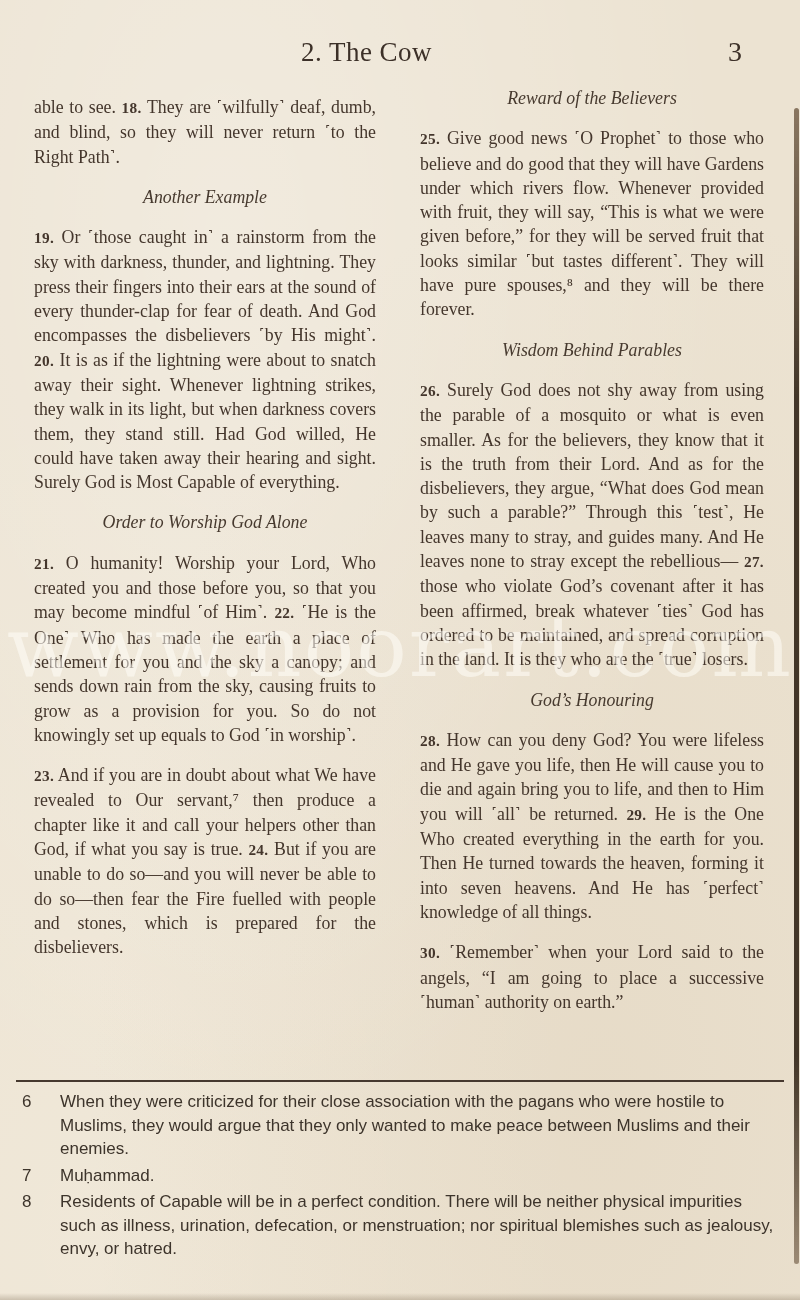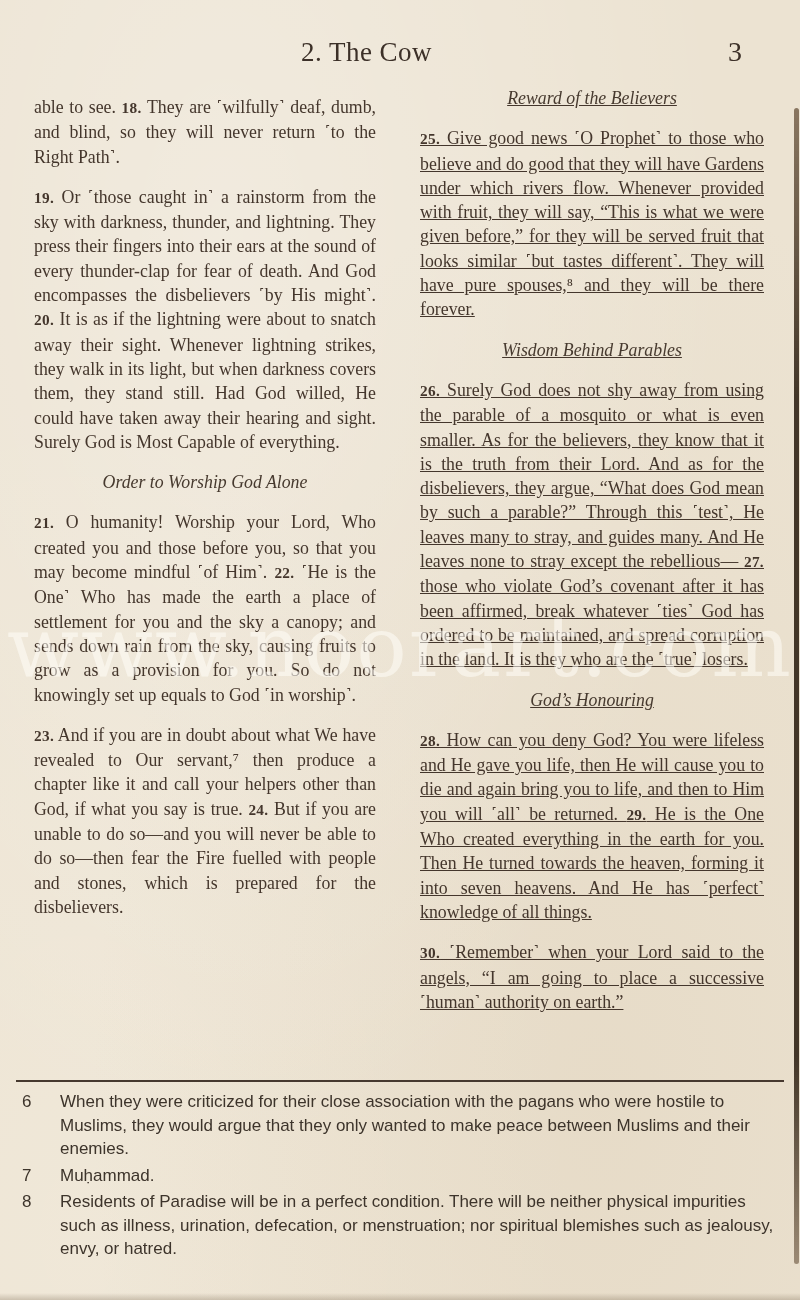--- a/index.html
+++ b/index.html
@@ -22,21 +22,21 @@
   .page-num{
     position:absolute;top:36px;right:58px;
     font-size:28px;color:#3c3028;
   }
   .col{
     position:absolute;top:79px;
     font-size:17.8px;line-height:24.3px;
     text-align:justify;
   }
   .col-left{left:18px;width:374px;}
-  .col-right{left:404px;width:376px;text-decoration:underline;}
+  .col-right{left:404px;width:376px;}
   .verse-para{margin:16px;}
   .section-heading{
     font-style:italic;text-align:center;
     font-size:17.8px;margin:7px 0 3px 0;color:#473a2f;
   }
   .verse-num{font-weight:700;font-size:0.86em;letter-spacing:0.3px;}
   .fn-rule{
     position:absolute;top:1080px;left:16px;right:16px;
     border-top:2.2px solid #46392f;
   }
@@ -76,20 +76,21 @@
 </head>
 <body>
 
 <div class="page">
 
   <div class="page-title">2. The Cow</div>
   <div class="page-num">3</div>
 
   <div class="col col-left">
       <p class="verse-para"><span class="text-run">able to see. </span><span class="verse-num">18.</span><span class="text-run"> They are ˹wilfully˺ deaf, dumb, and blind, so they will never return ˹to the Right Path˺.</span></p>
+      <div class="section-heading">Another Example</div>
       <p class="verse-para"><span class="verse-num">19.</span><span class="text-run"> Or ˹those caught in˺ a rainstorm from the sky with darkness, thunder, and lightning. They press their fingers into their ears at the sound of every thunder-clap for fear of death. And God encompasses the disbelievers ˹by His might˺. </span><span class="verse-num">20.</span><span class="text-run"> It is as if the lightning were about to snatch away their sight. Whenever lightning strikes, they walk in its light, but when darkness covers them, they stand still. Had God willed, He could have taken away their hearing and sight. Surely God is Most Capable of everything.</span></p>
       <div class="section-heading">Order to Worship God Alone</div>
       <p class="verse-para"><span class="verse-num">21.</span><span class="text-run"> O humanity! Worship your Lord, Who created you and those before you, so that you may become mindful ˹of Him˺. </span><span class="verse-num">22.</span><span class="text-run"> ˹He is the One˺ Who has made the earth a place of settlement for you and the sky a canopy; and sends down rain from the sky, causing fruits to grow as a provision for you. So do not knowingly set up equals to God ˹in worship˺.</span></p>
       <p class="verse-para"><span class="verse-num">23.</span><span class="text-run"> And if you are in doubt about what We have revealed to Our servant,⁷ then produce a chapter like it and call your helpers other than God, if what you say is true. </span><span class="verse-num">24.</span><span class="text-run"> But if you are unable to do so—and you will never be able to do so—then fear the Fire fuelled with people and stones, which is prepared for the disbelievers.</span></p>
     </div>
   <div class="col col-right">
       <div class="section-heading">Reward of the Believers</div>
       <p class="verse-para"><span class="verse-num">25.</span><span class="text-run"> Give good news ˹O Prophet˺ to those who believe and do good that they will have Gardens under which rivers flow. Whenever provided with fruit, they will say, “This is what we were given before,” for they will be served fruit that looks similar ˹but tastes different˺. They will have pure spouses,⁸ and they will be there forever.</span></p>
       <div class="section-heading">Wisdom Behind Parables</div>
       <p class="verse-para"><span class="verse-num">26.</span><span class="text-run"> Surely God does not shy away from using the parable of a mosquito or what is even smaller. As for the believers, they know that it is the truth from their Lord. And as for the disbelievers, they argue, “What does God mean by such a parable?” Through this ˹test˺, He leaves many to stray, and guides many. And He leaves none to stray except the rebellious— </span><span class="verse-num">27.</span><span class="text-run"> those who violate God’s covenant after it has been affirmed, break whatever ˹ties˺ God has ordered to be maintained, and spread corruption in the land. It is they who are the ˹true˺ losers.</span></p>
@@ -106,20 +107,20 @@
     <div class="fn-row">
       <span class="fn-num">6</span>
       <span class="fn-text">When they were criticized for their close association with the pagans who were hostile to Muslims, they would argue that they only wanted to make peace between Muslims and their enemies.</span>
     </div>
     <div class="fn-row">
       <span class="fn-num">7</span>
       <span class="fn-text">Muḥammad.</span>
     </div>
     <div class="fn-row">
       <span class="fn-num">8</span>
-      <span class="fn-text">Residents of Paradise will be in a perfect condition. There will be neither physical impurities such as illness, urination, defecation, or menstruation; nor spiritual blemishes such as jealousy, envy, or hatred.</span>
+      <span class="fn-text">Residents of Capable will be in a perfect condition. There will be neither physical impurities such as illness, urination, defecation, or menstruation; nor spiritual blemishes such as jealousy, envy, or hatred.</span>
     </div>
   </div>
 
   <div class="edge-right"></div>
   <div class="edge-bottom"></div>
 
 </div>
 
 </body></html>

